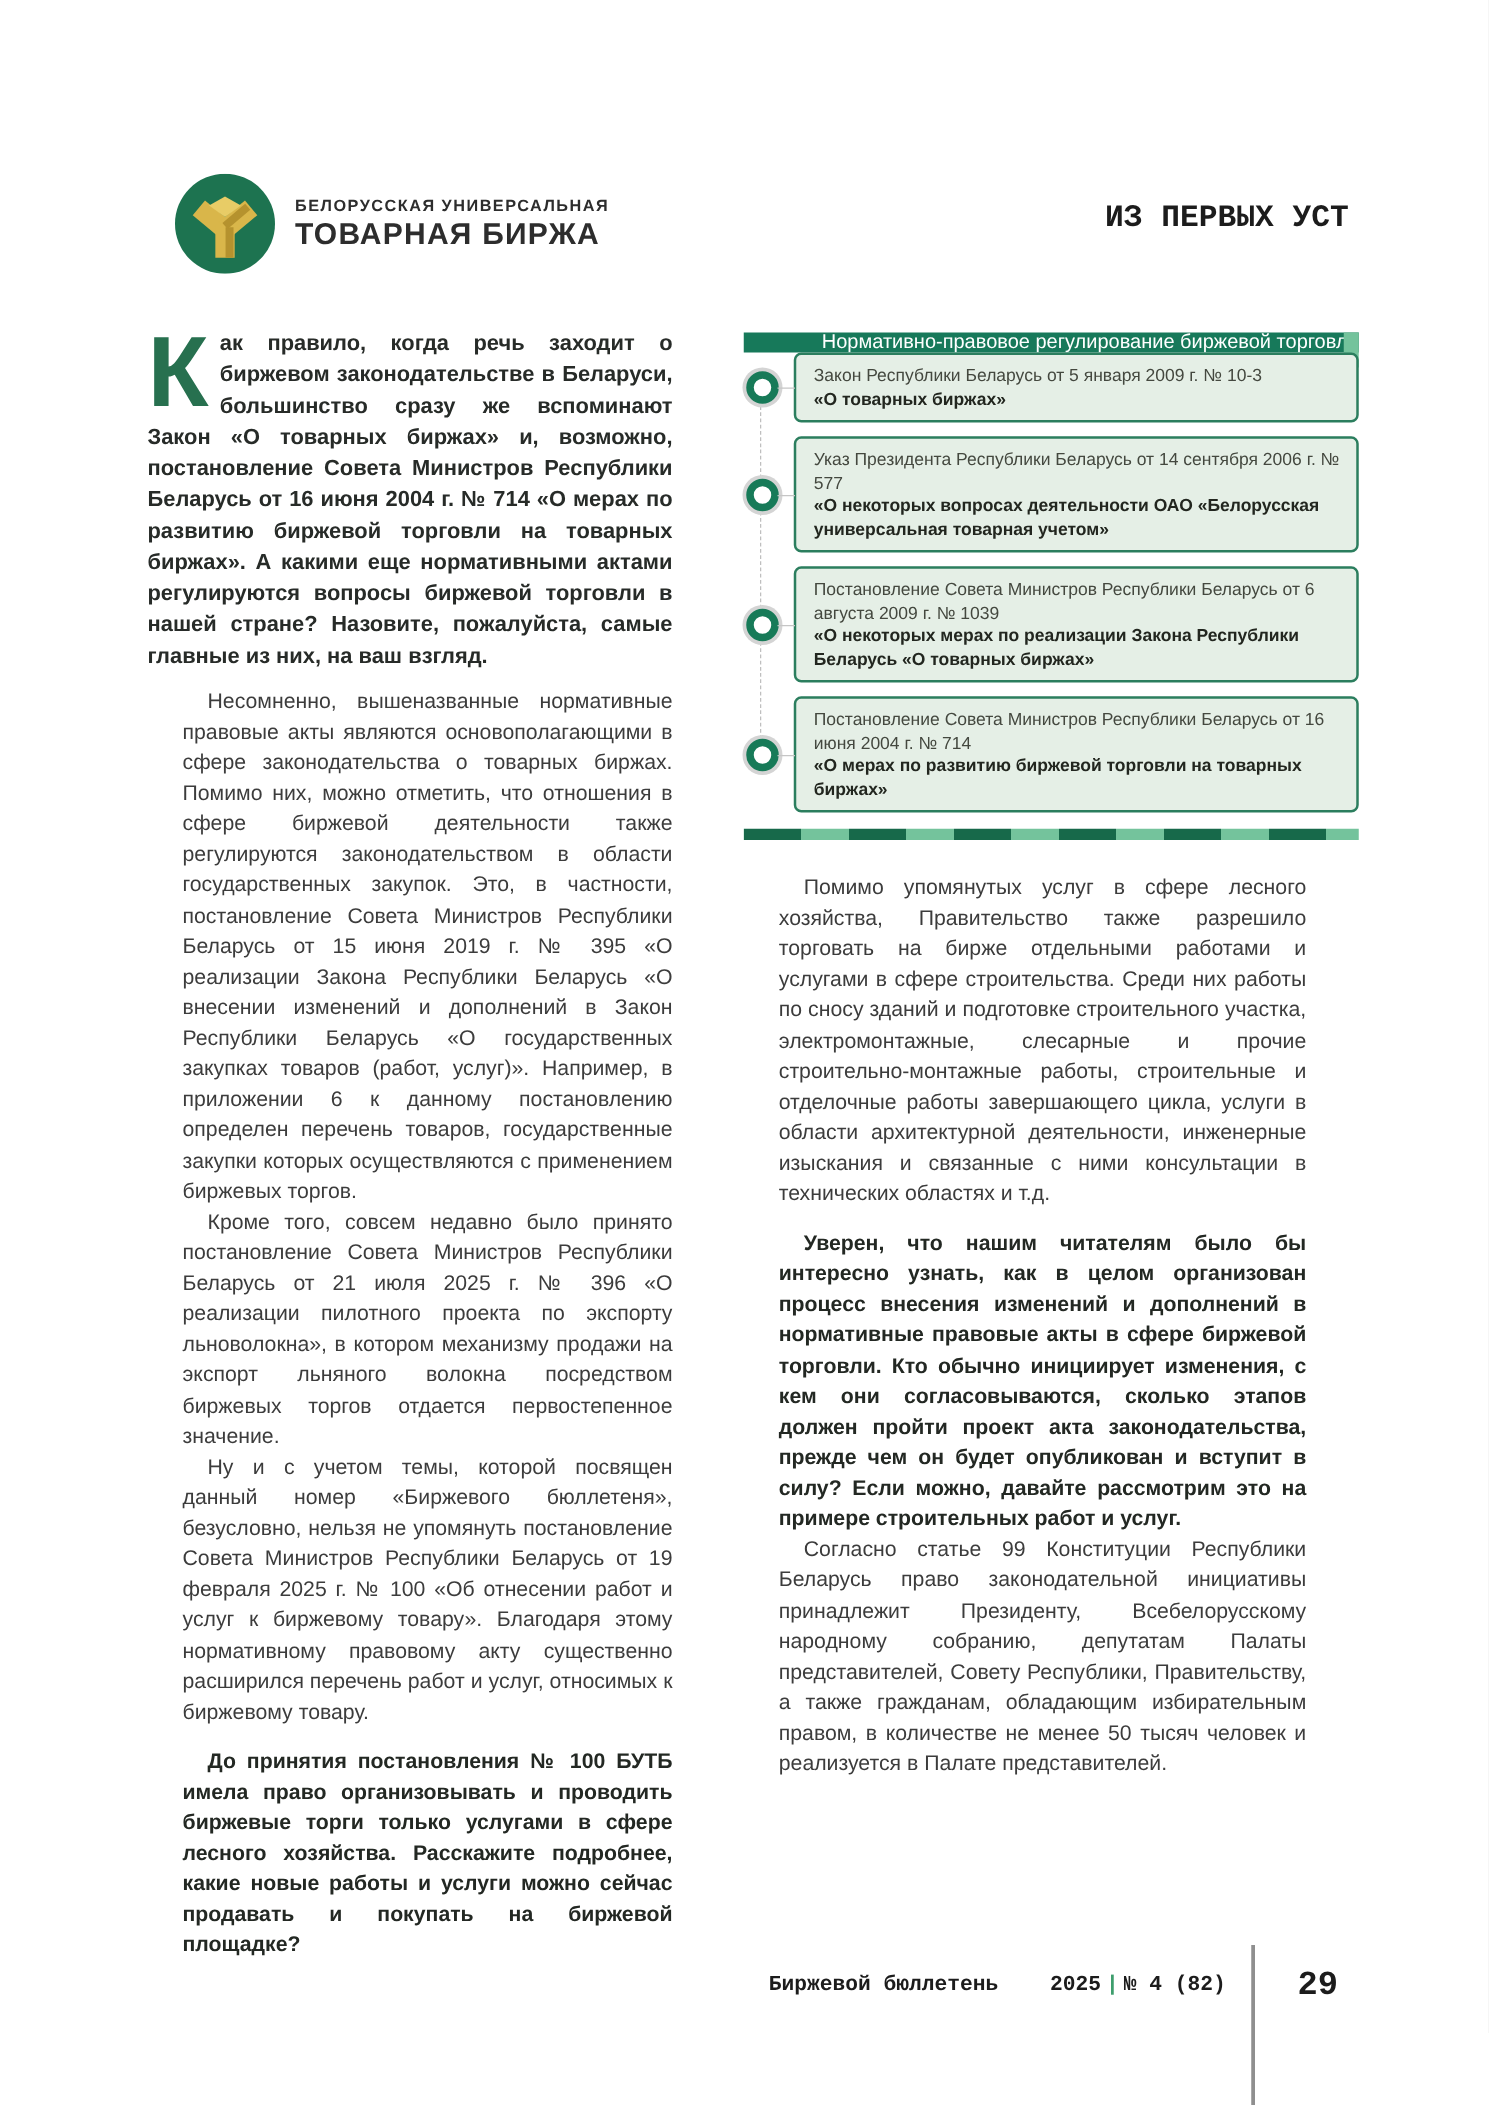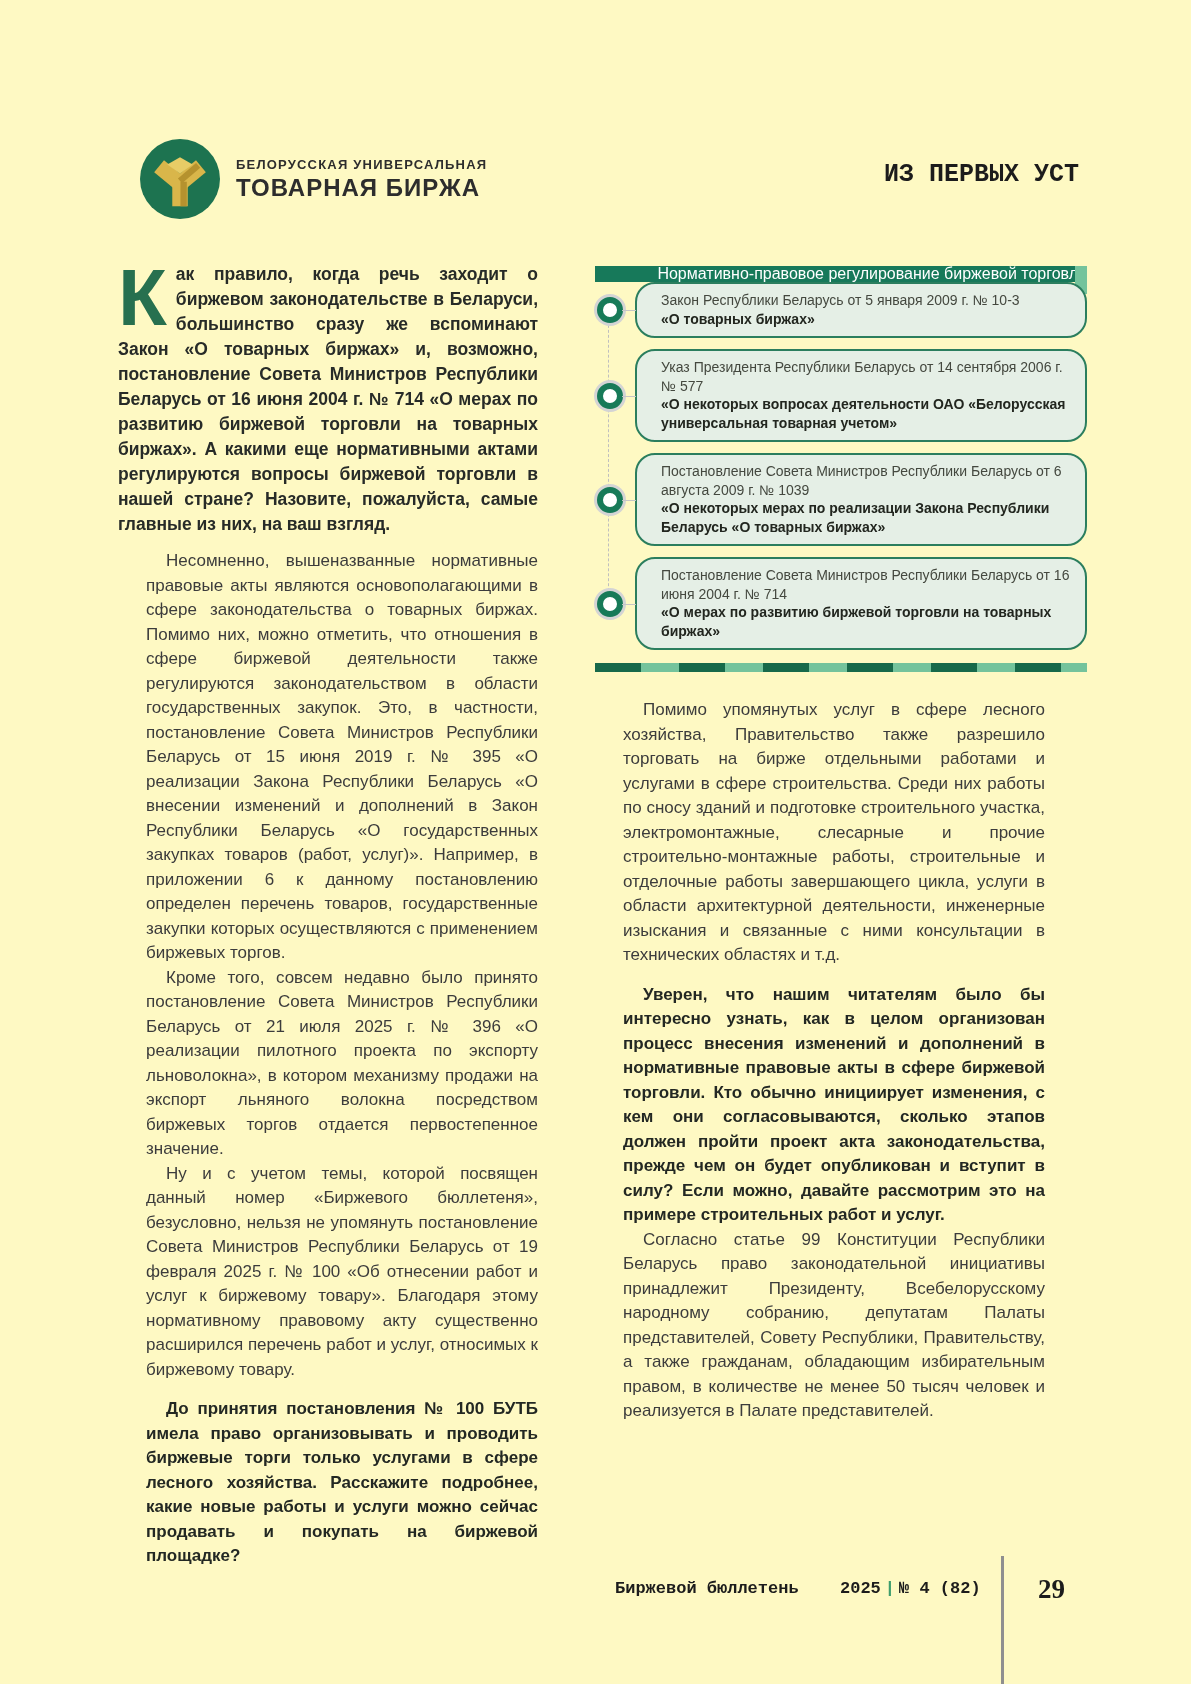--- a/index.html
+++ b/index.html
@@ -1,17 +1,17 @@
 <!DOCTYPE html>
 <html><head>
 <meta charset="utf-8">
 <style>
   html,body{margin:0;padding:0;background:#e9e9e9;}
   .page{
-    position:relative;width:1191px;height:1684px;margin:0 auto;background:#fef9c3;
+    position:relative;width:1191px;height:1684px;margin:0 auto;background:#ffffff;
     font-family:"Liberation Sans","DejaVu Sans",sans-serif;color:#3a3a3a;overflow:hidden;
   }
   
   .logo{position:absolute;left:140px;top:139px;display:flex;align-items:center;}
   .logo-badge{width:80px;height:80px;flex:0 0 auto;}
   .logo-text{margin-left:16px;color:#2d2d2d;}
   .logo-line1{font-size:13px;font-weight:bold;letter-spacing:1.2px;}
   .logo-line2{font-size:24px;font-weight:bold;letter-spacing:1px;margin-top:2px;}
   .kicker{
     position:absolute;right:112px;top:160px;
@@ -46,22 +46,22 @@
   }
   .ig-subtitle{
     margin:10px 0 10px 2px;font-size:16.5px;font-weight:bold;color:#128a5f;
   }
   .ig-items{position:relative;padding-left:40px;}
   .ig-rail{
     position:absolute;left:13px;top:28px;bottom:34px;width:0;
     border-left:1px dashed #bfbfbf;
   }
   .ig-item{
-    position:relative;background:#e5efe6;border:2px solid #2b7e5e;border-radius:20px;
-    padding:7px 10px 8px 24px;margin-bottom:11px;
+    position:relative;background:#e5efe6;border:2px solid #2b7e5e;border-radius:6px;
+    padding:7px 10px 8px 14px;margin-bottom:11px;
   }
   .ig-item:last-child{margin-bottom:0;}
   .ig-item::before{ 
     content:"";position:absolute;left:-40px;top:50%;transform:translateY(-50%);
     width:14px;height:14px;border-radius:50%;background:#ffffff;border:6px solid #177a58;
     box-shadow:0 0 0 3px #d4d4d4;
   }
   .ig-item::after{ 
     content:"";position:absolute;left:-15px;top:50%;width:14px;height:1px;background:#c6c6c6;
   }
@@ -82,21 +82,21 @@
     position:absolute;left:840px;top:1579px;
     font-family:"Liberation Mono","DejaVu Sans Mono",monospace;
     font-size:17px;font-weight:bold;color:#1c1c1c;
   }
   .footer-issue .sep{color:#3e9e6d;padding:0 4px;}
   .footer-rule{
     position:absolute;left:1001px;top:1556px;width:3px;height:128px;background:#8f8f8f;
   }
   .footer-page{
     position:absolute;left:1038px;top:1574px;
-    font-family:Liberation Serif, serif;
+    font-family:Liberation Mono, monospace;
     font-size:27px;font-weight:bold;color:#1c1c1c;
   }
 </style>
 </head>
 <body>
 
 <div class="page">
 
   <div class="logo">
     <svg class="logo-badge" viewBox="0 0 88 88">

